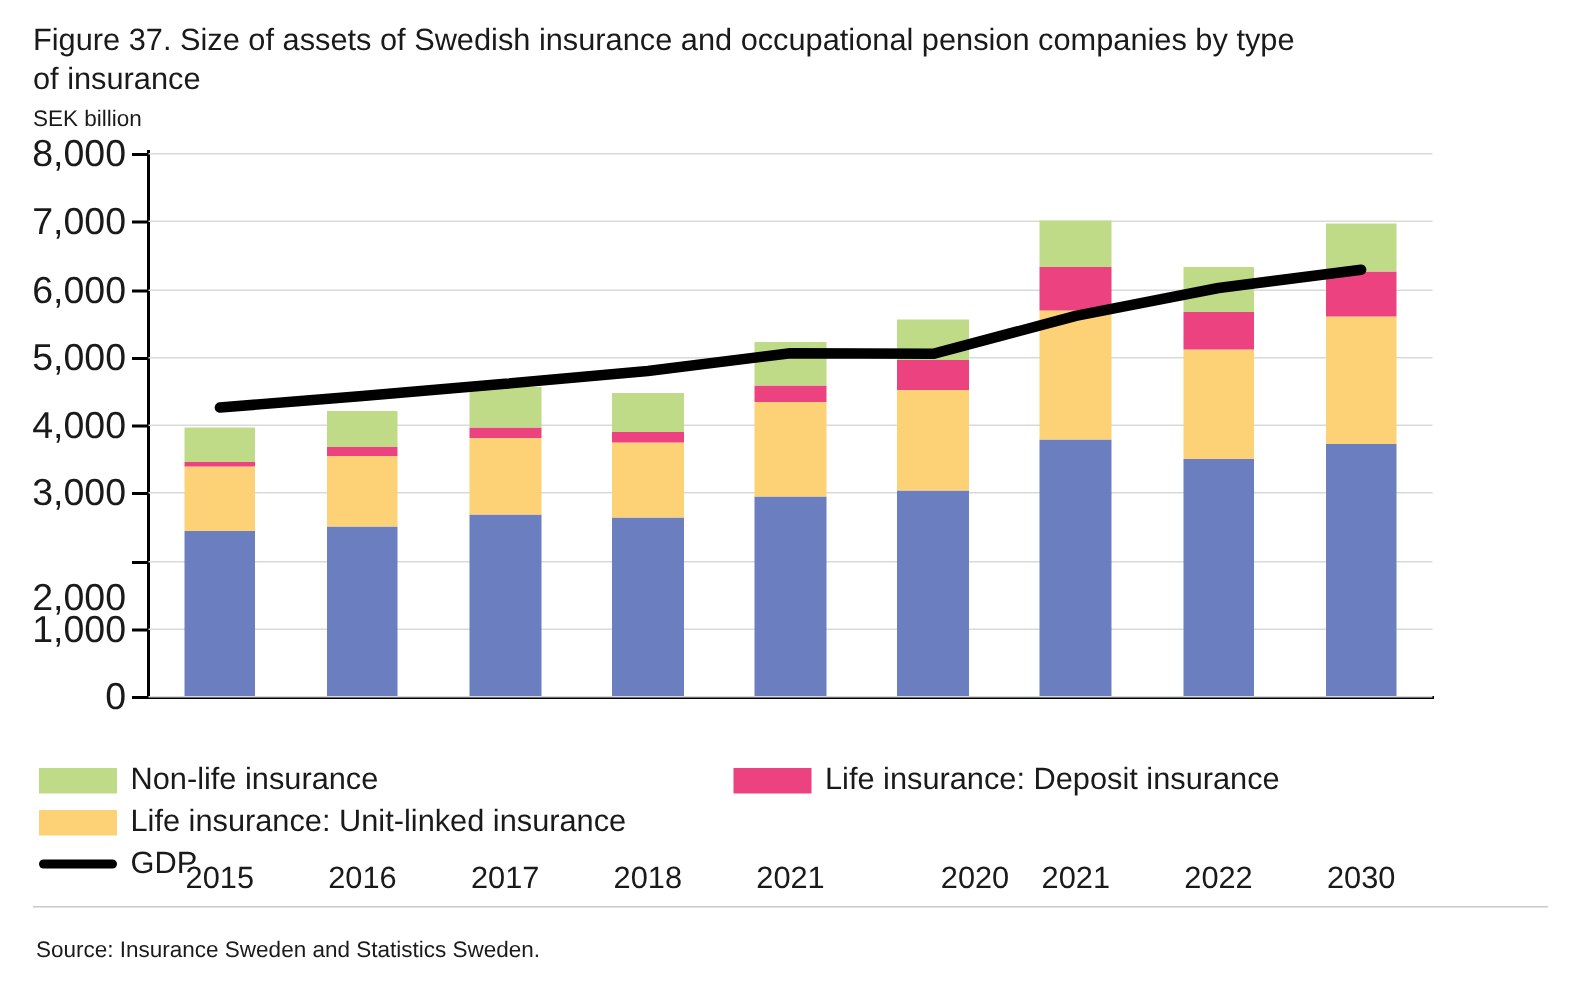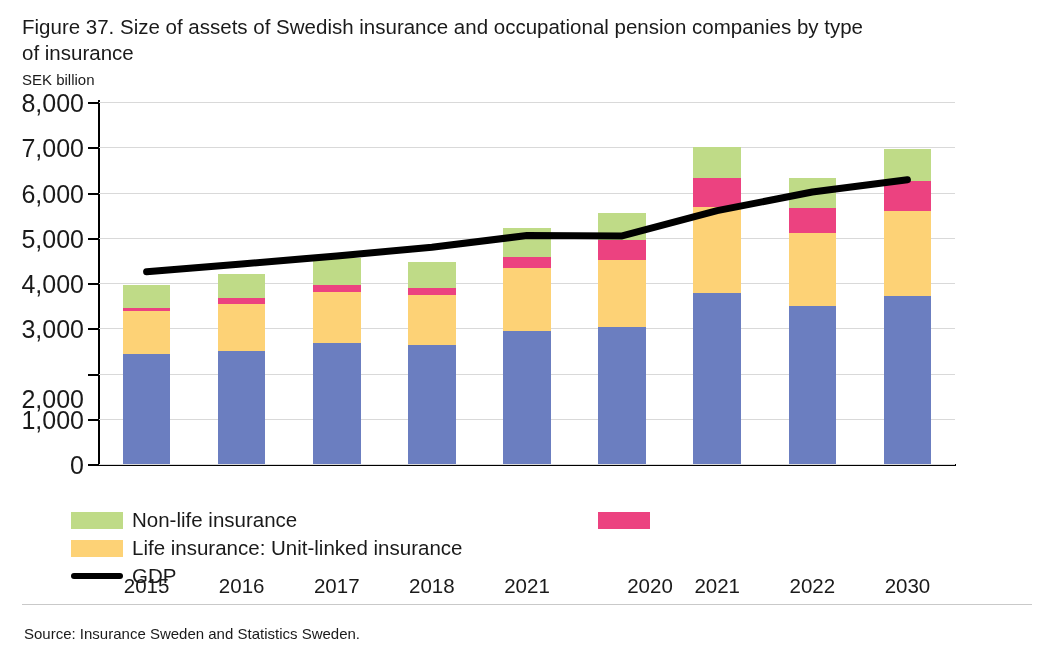--- a/index.html
+++ b/index.html
@@ -156,21 +156,21 @@
   }
   .legend-row {
     display: flex;
     align-items: center;
     height: 28px;
   }
   .legend-item {
     display: flex;
     align-items: center;
   }
-  .legend-item.col1 { width: 527px; margin-left: 45px; }
+  .legend-item.col1 { width: 463px; }
   .legend-swatch {
     width: 52px;
     height: 17px;
     flex: 0 0 auto;
     margin-right: 9px;
   }
   .legend-line {
     width: 52px;
     height: 6px;
     background: #000;
@@ -343,20 +343,21 @@
 </div>
 
 <div id="legend">
   <div class="legend-row">
     <div class="legend-item col1">
       <span class="legend-swatch" style="background:#BFDB87"></span>
       <span class="legend-label">Non-life insurance</span>
     </div>
     <div class="legend-item">
       <span class="legend-swatch" style="background:#EC4280"></span>
+      <span class="legend-label">Life insurance: Deposit insurance</span>
     </div>
   </div>
   <div class="legend-row">
     <div class="legend-item col1">
       <span class="legend-swatch" style="background:#FDD276"></span>
       <span class="legend-label">Life insurance: Unit-linked insurance</span>
     </div>
   </div>
   <div class="legend-row">
     <div class="legend-item col1">

